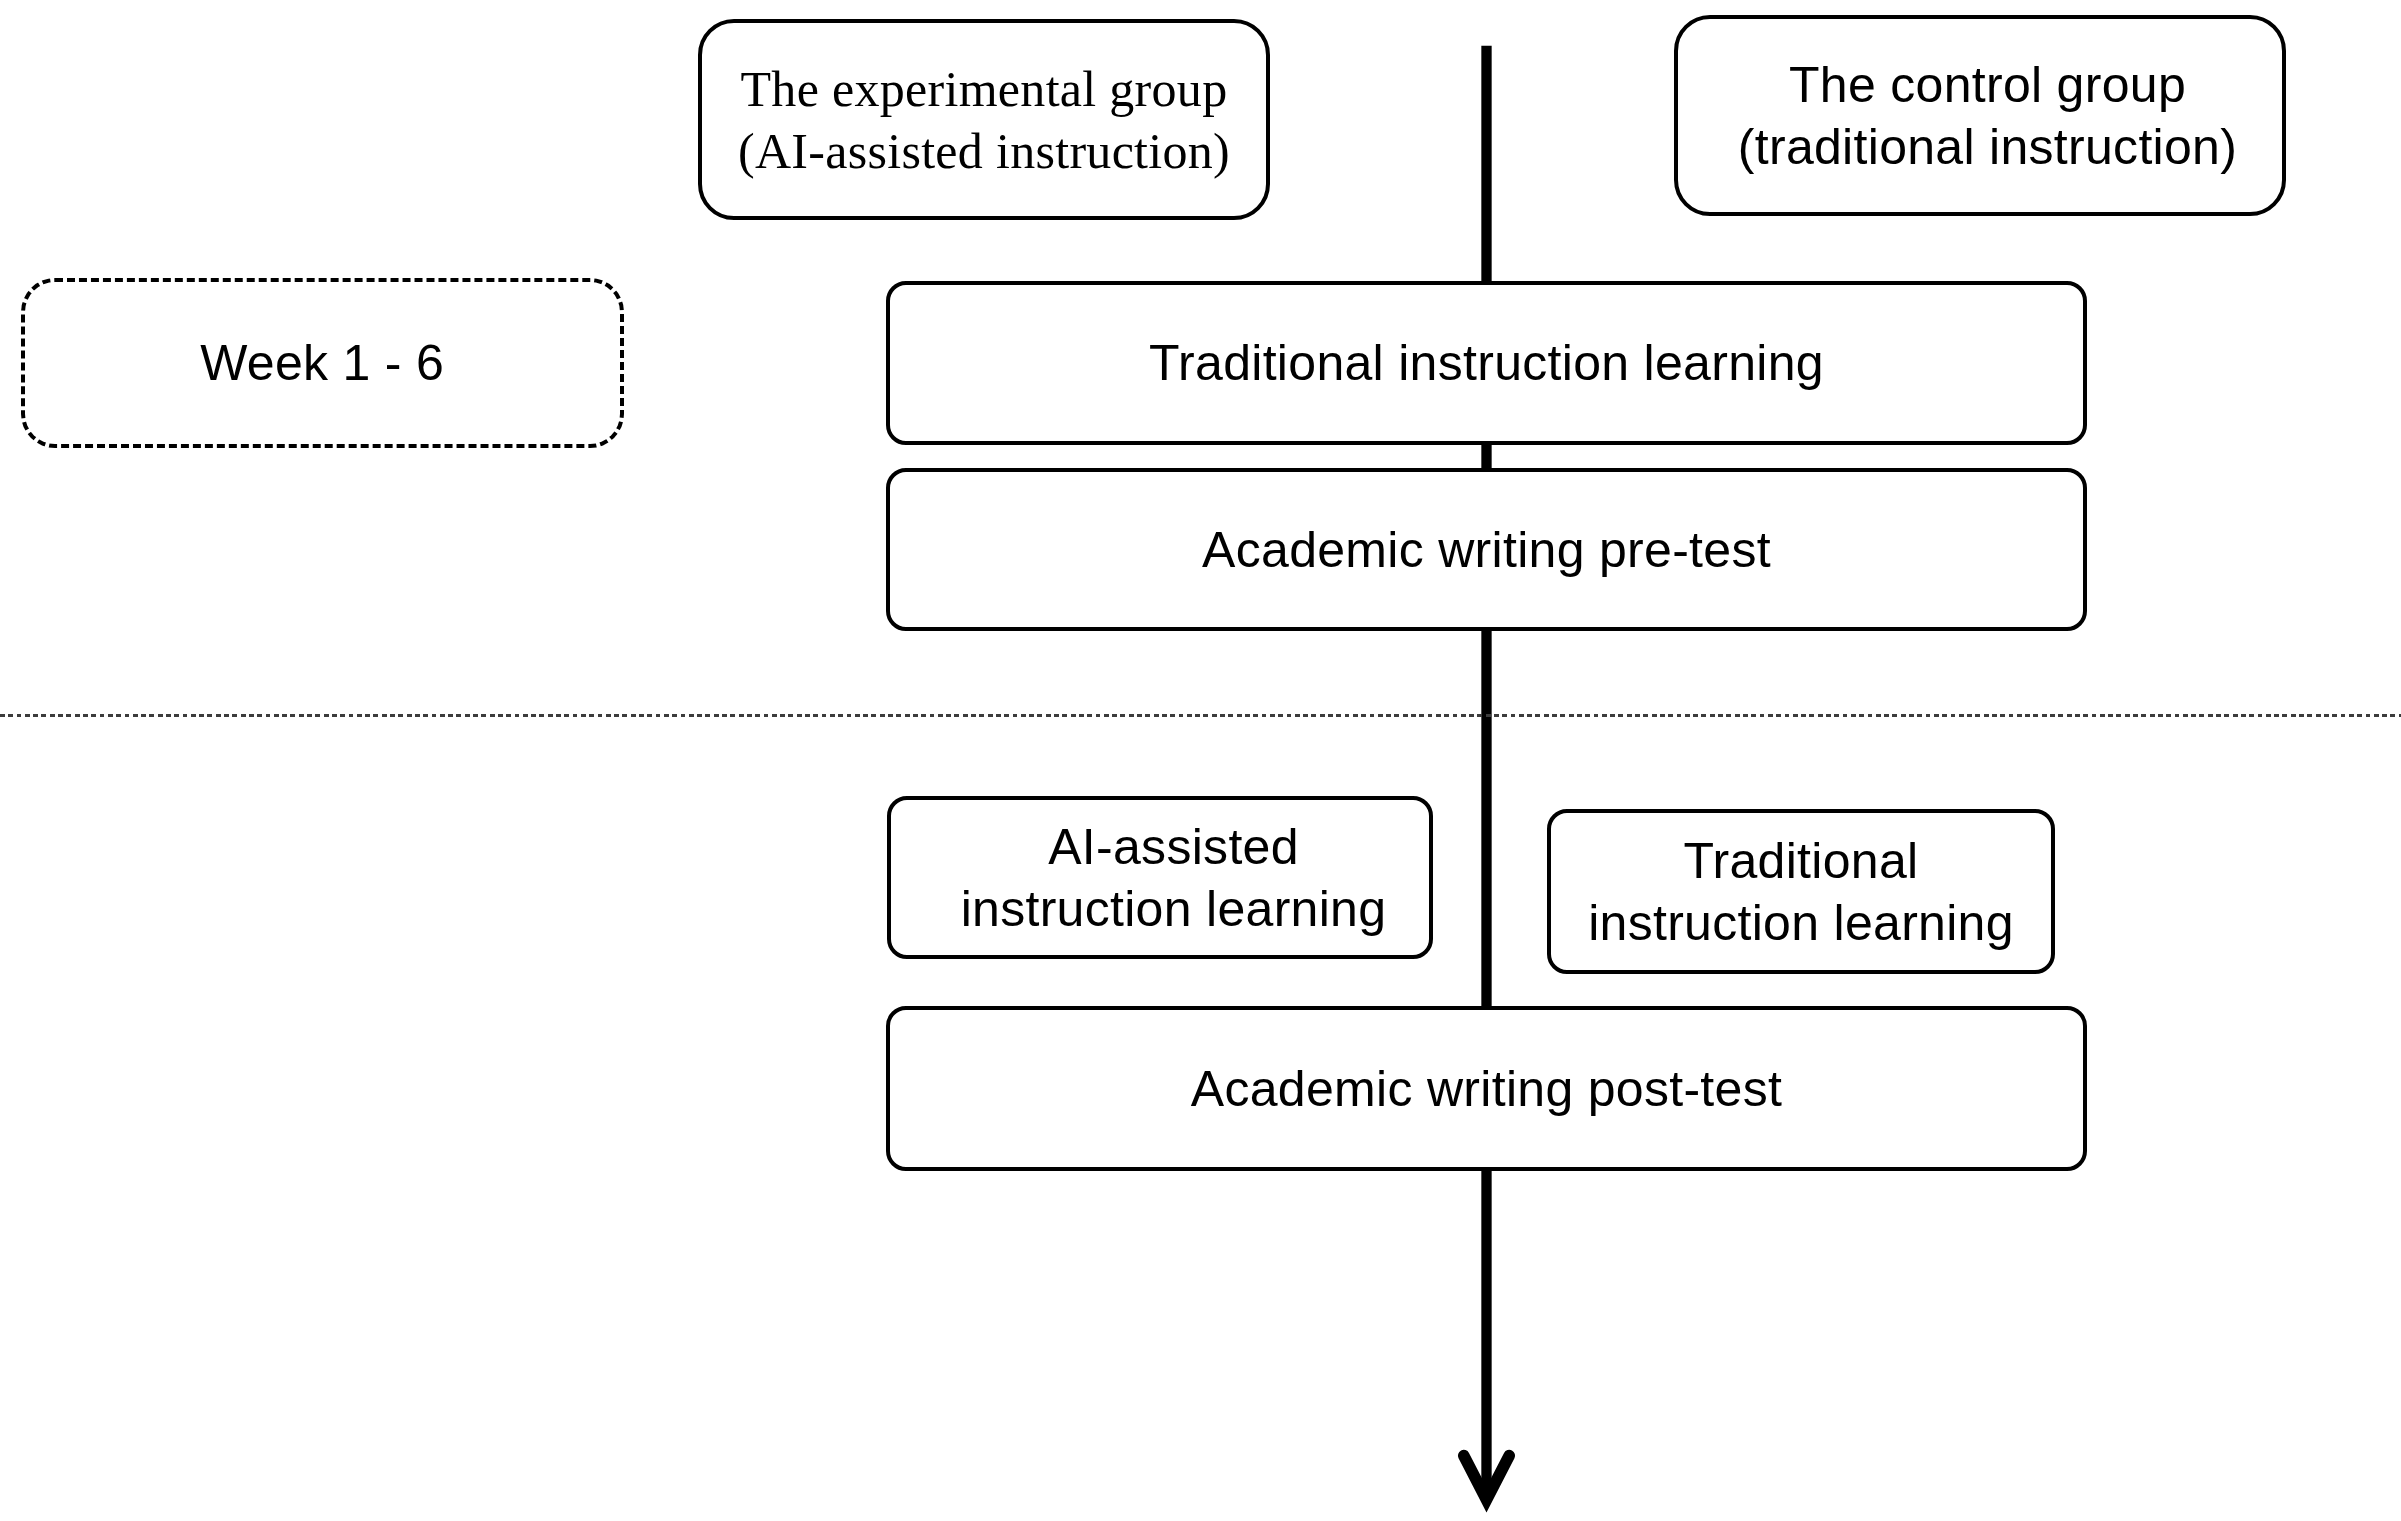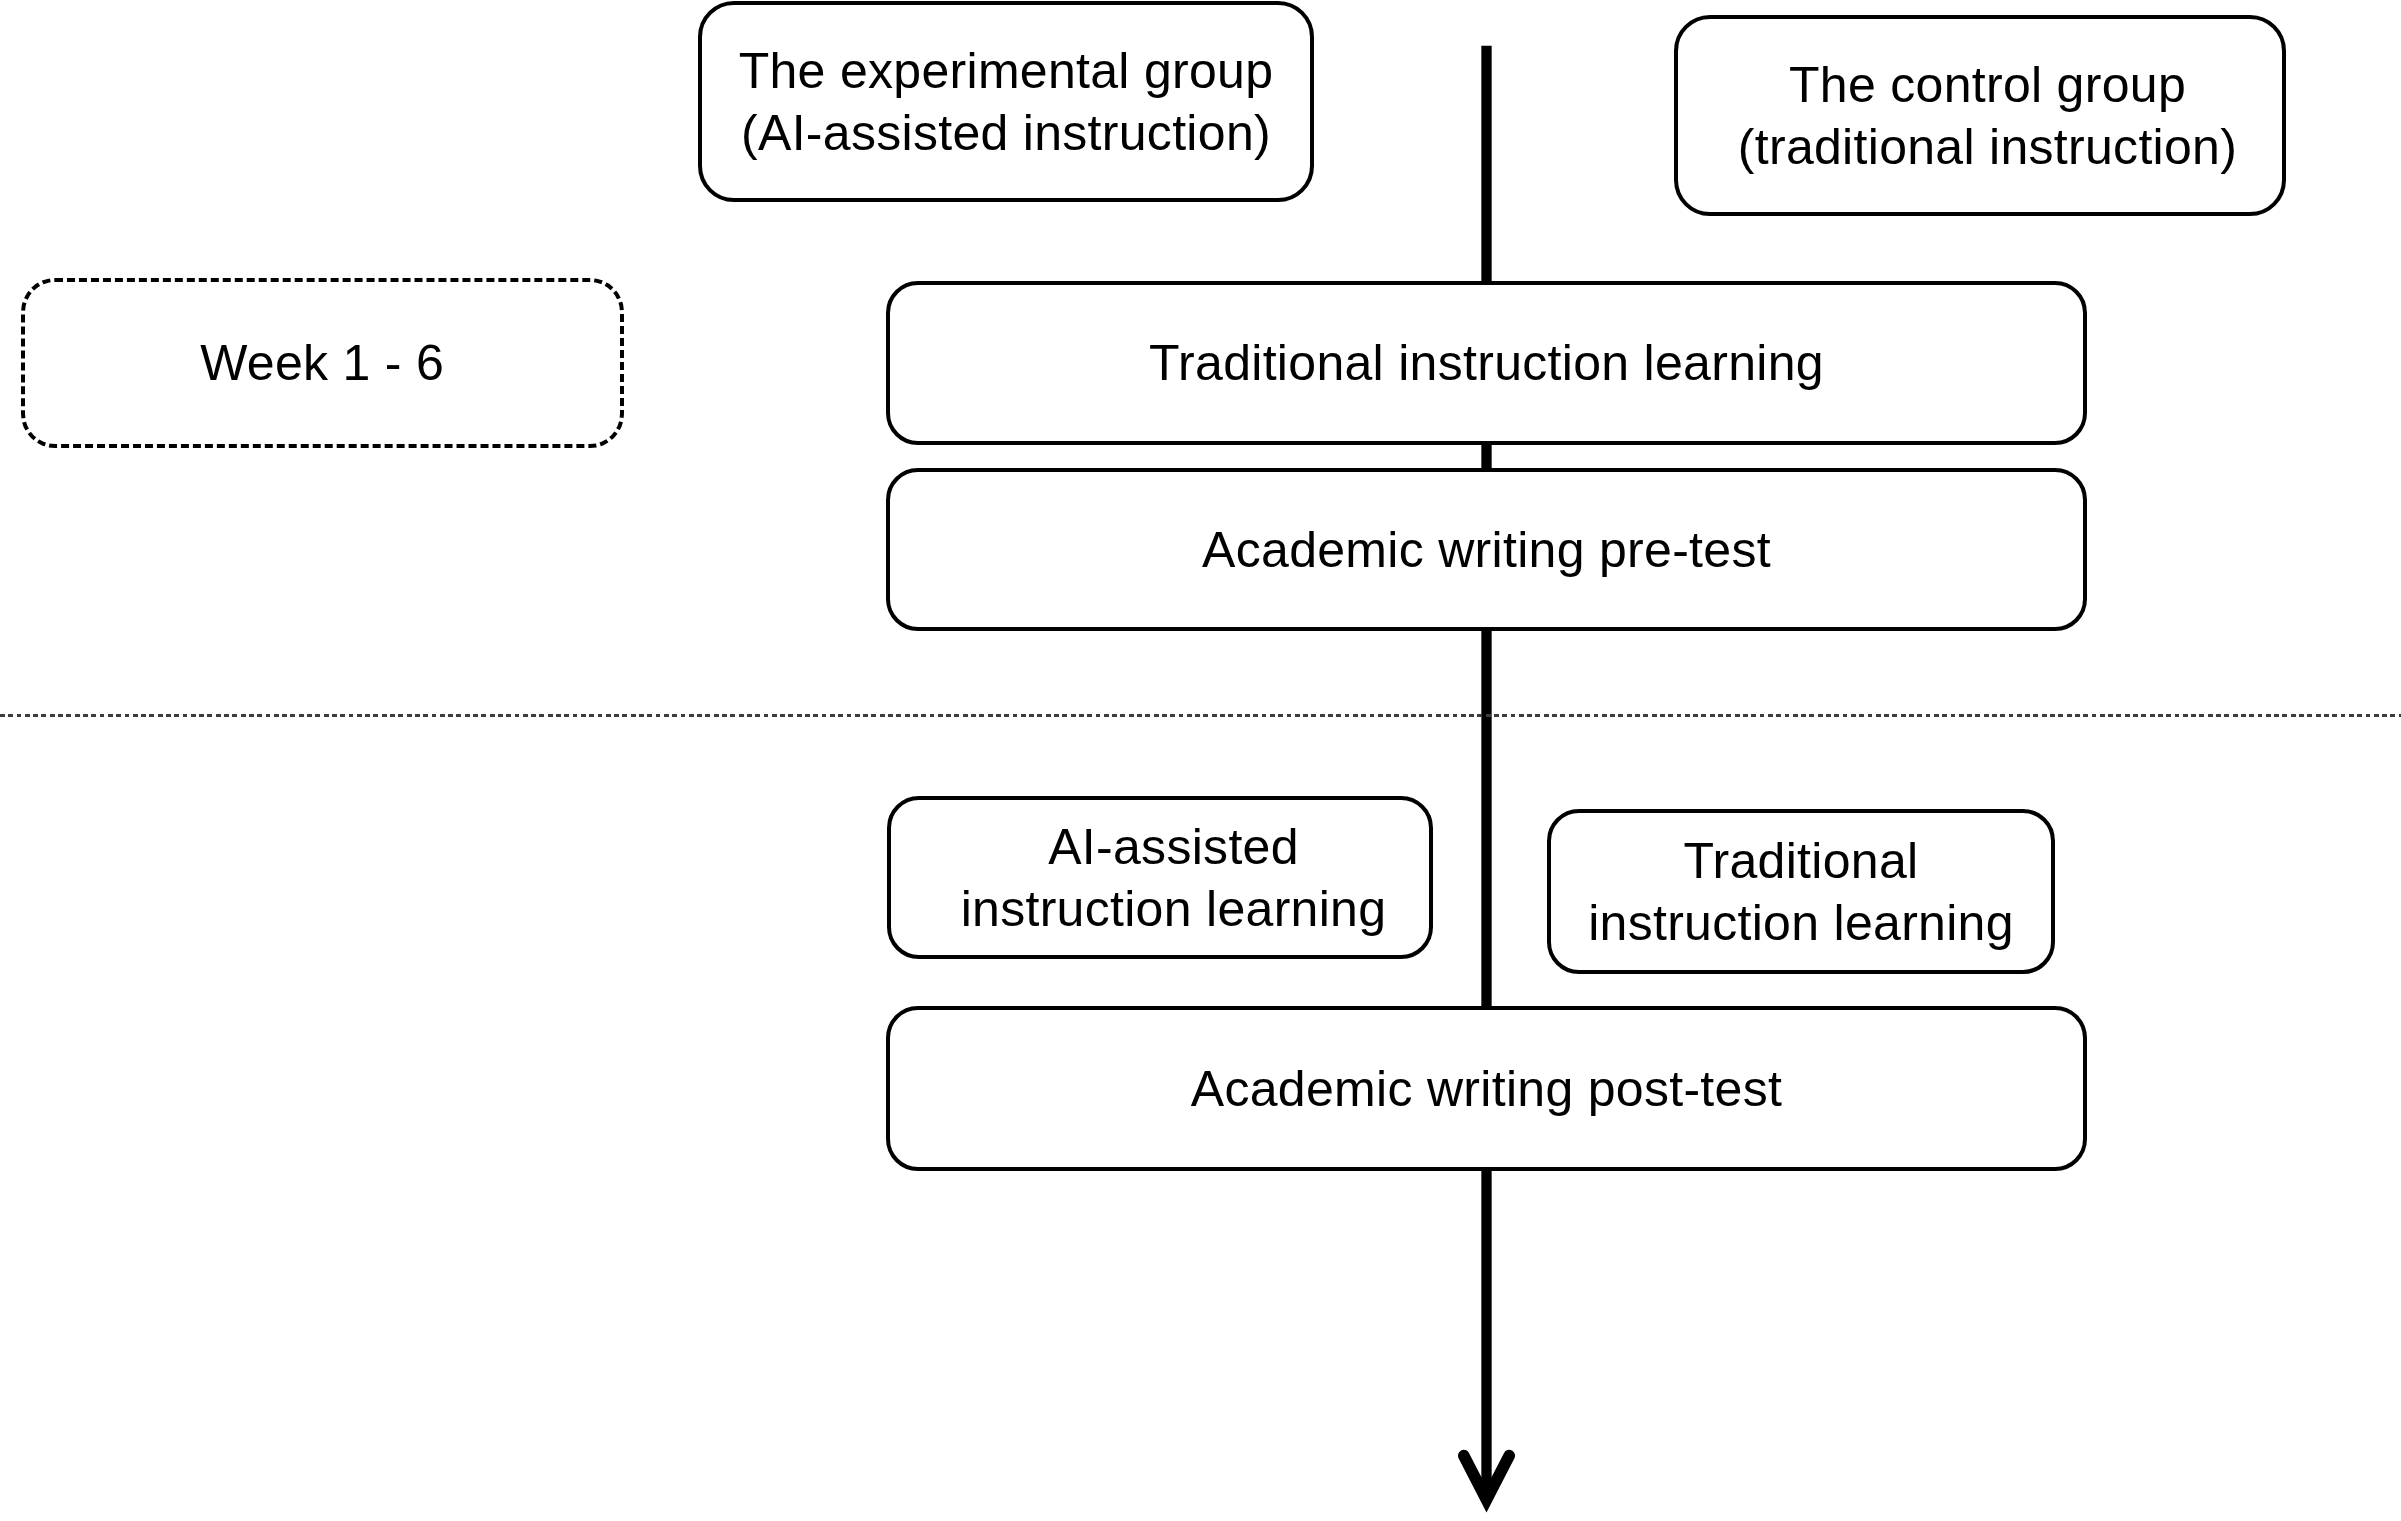--- a/index.html
+++ b/index.html
@@ -31,40 +31,40 @@
     width: 2401px;
     height: 3.4px;
     background: repeating-linear-gradient(90deg, #3c3c3c 0px, #3c3c3c 4.8px, transparent 4.8px, transparent 8.3px);
     z-index: 1;
   }
   .box {
     position: absolute;
     box-sizing: border-box;
     background: #ffffff;
     border: 4.1px solid #000000;
-    border-radius: 32px;
+    border-radius: 20px;
     display: flex;
     align-items: center;
     justify-content: center;
     text-align: center;
     z-index: 2;
   }
   .box .label {
     font-size: 50px;
     line-height: 62px;
     white-space: pre-line;
     letter-spacing: 0.3px;
   }
   .box.dashed {
     border: 4.8px dashed #000000;
     border-radius: 34px;
   }
   .box.header { border-radius: 36px; }
 
-  #box-exp       { left: 698px; top: 1px;   width: 616px;  height: 201px; }
+  #box-exp       { left: 698px; top: 19px;   width: 572px;  height: 201px; font-family: Liberation Serif, serif; }
   #box-ctrl      { left: 1674px; top: 15px;   width: 612px;  height: 201px; padding-left: 15px; }
   #box-week1     { left: 20.7px;   top: 278px;  width: 603px;  height: 170px; }
   #box-trad1     { left: 886px; top: 281px;  width: 1201px; height: 164px; }
   #box-pretest   { left: 886px; top: 468px;  width: 1201px; height: 163px; }
   #box-week2     { left: 20.7px;   top: 793px; width: 603px;  height: 170px; }
   #box-ai        { left: 887px; top: 796px; width: 546px;  height: 163px; padding-left: 27px; }
   #box-trad2     { left: 1547px; top: 794px; width: 508px;  height: 165px; margin-top: 15px; }
   #box-posttest  { left: 886px; top: 1006px; width: 1201px; height: 165px; }
   #box-interview { left: 887px; top: 1214px; width: 546px;  height: 161px; }
 </style>

